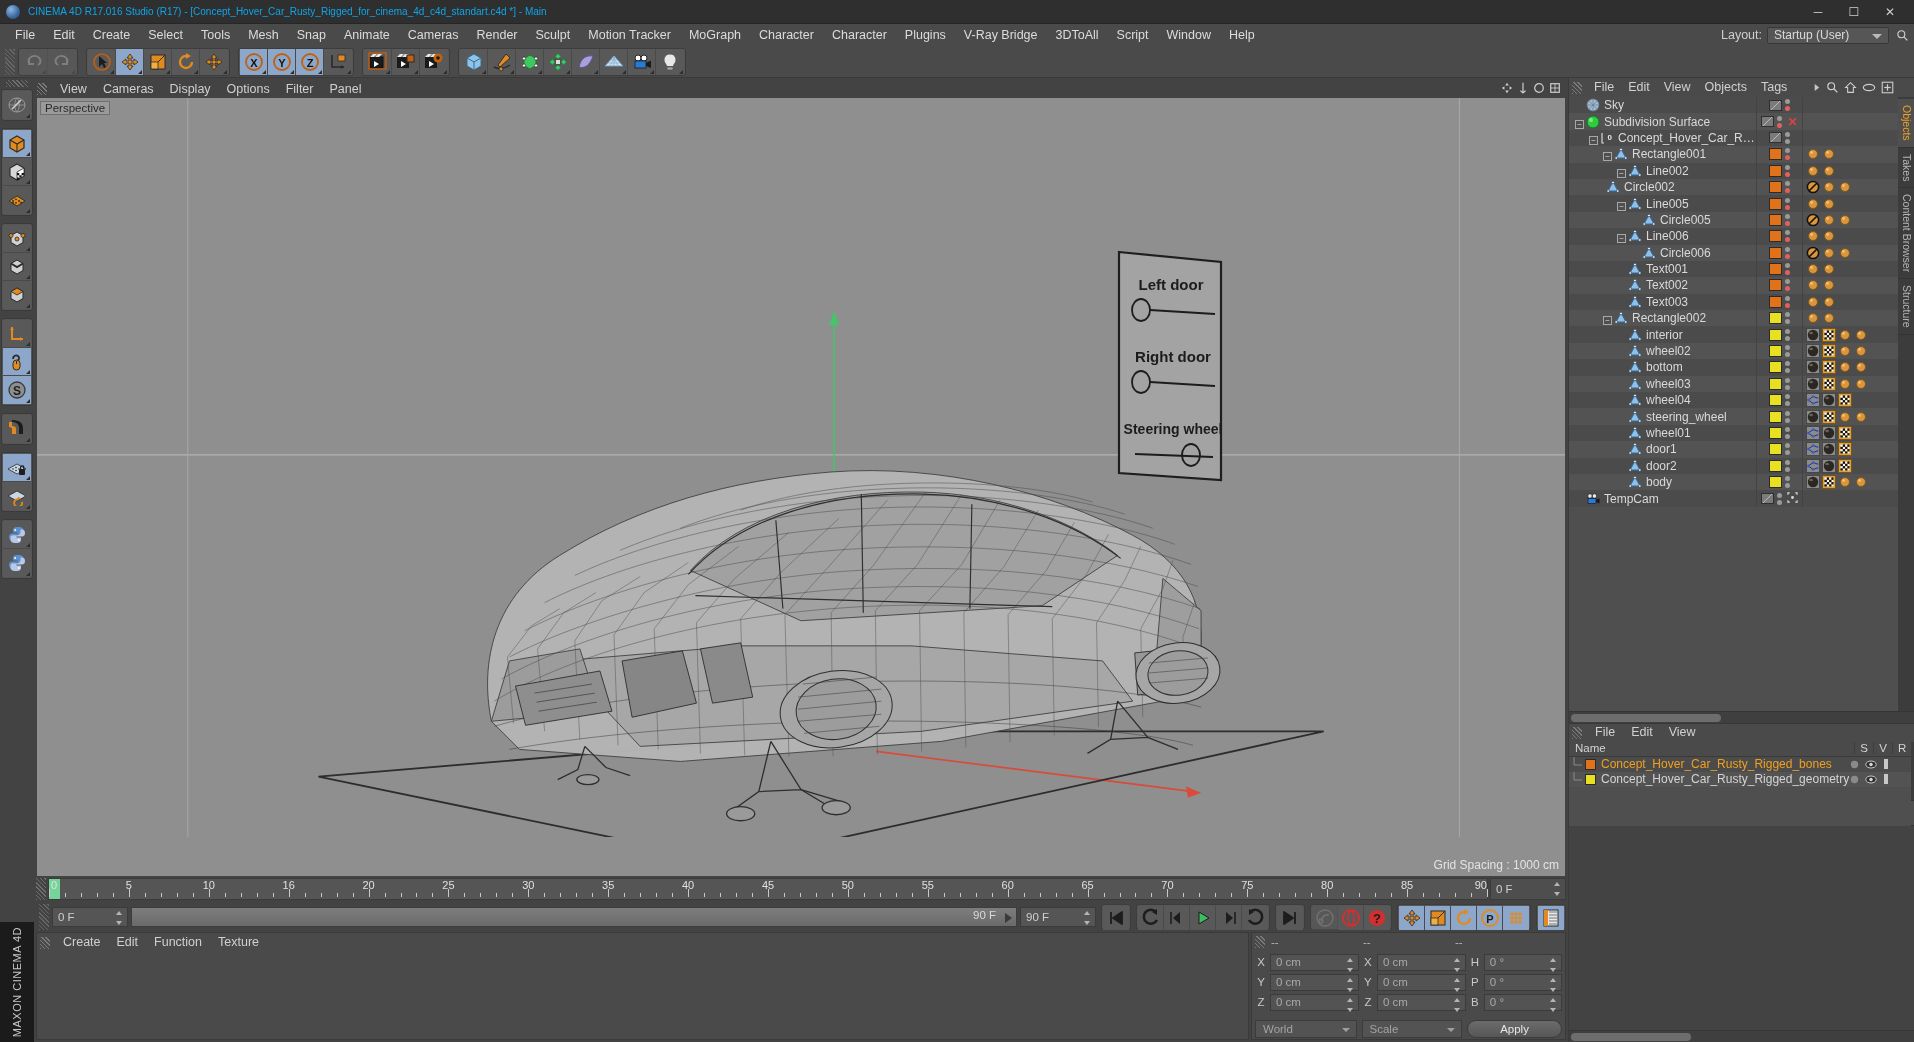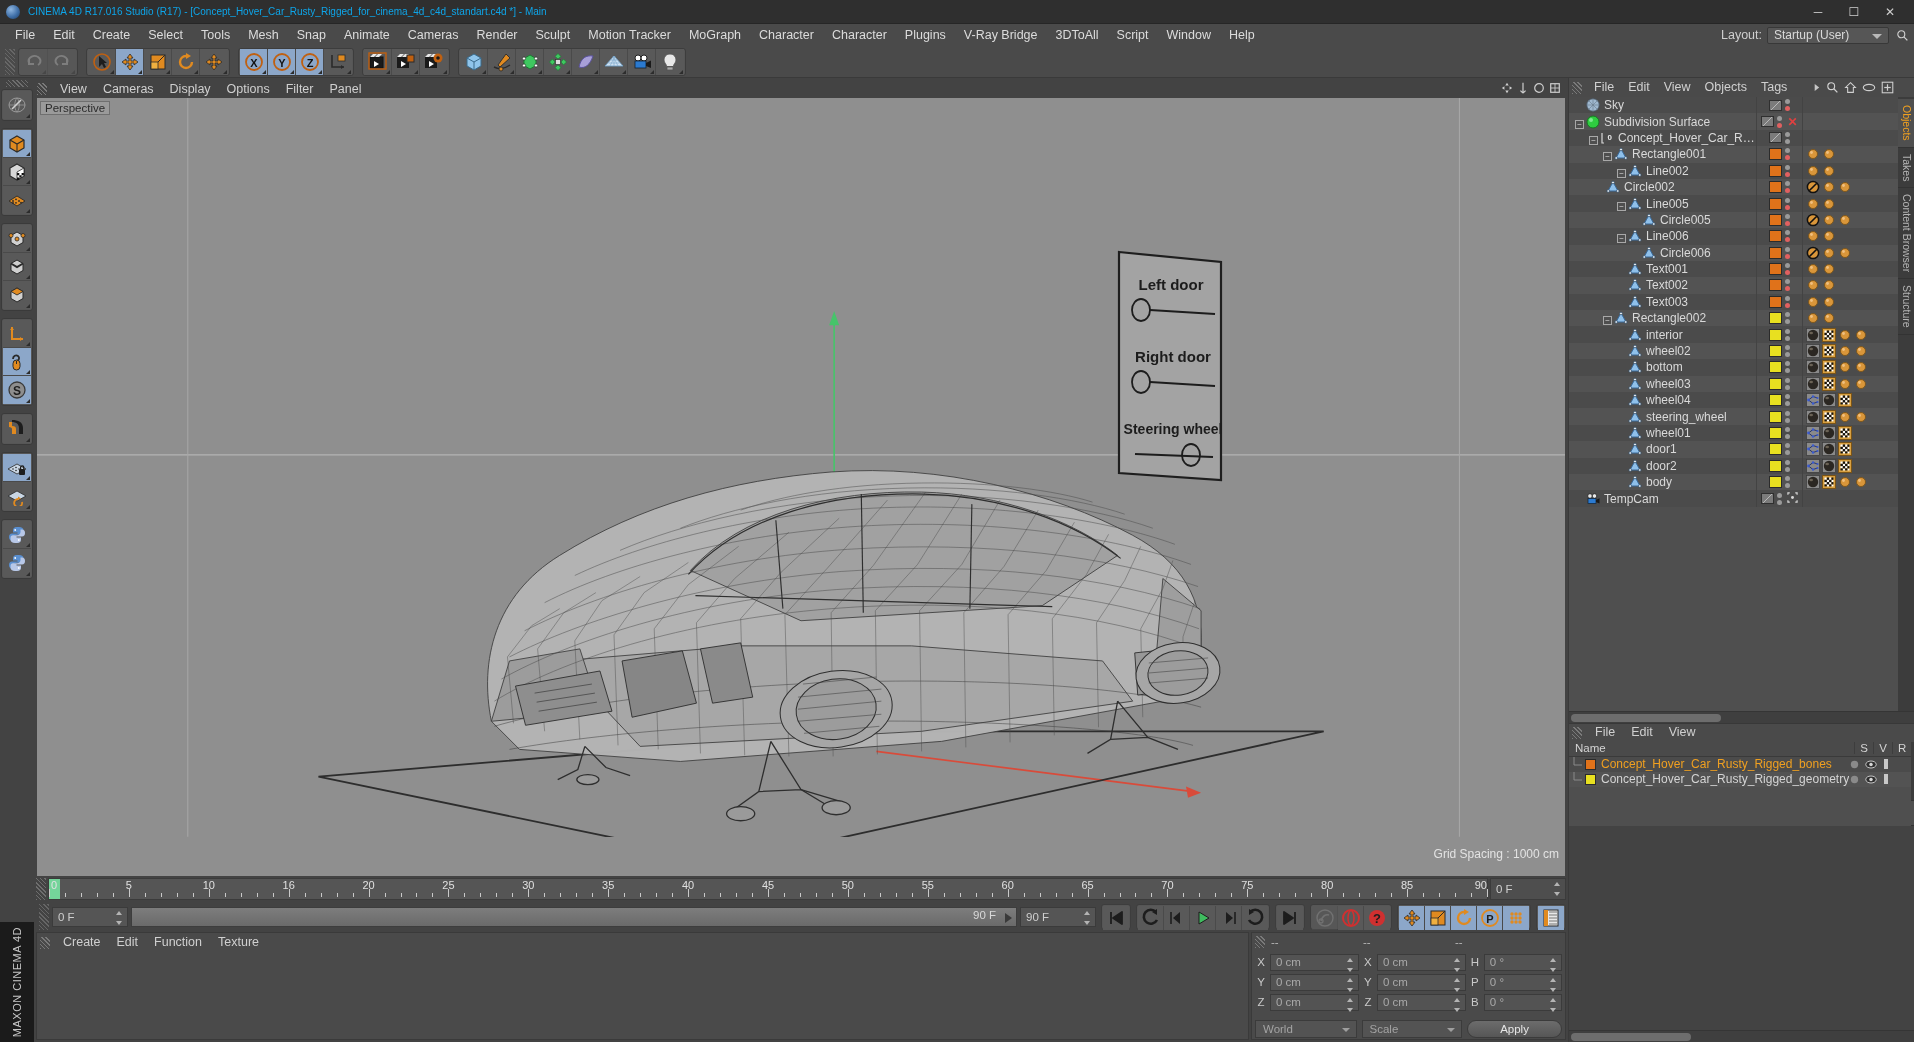--- a/index.html
+++ b/index.html
@@ -90,21 +90,21 @@
     background:#434343; padding:2px 3px 0 3px; }
   .vpmenu{ height:18px; display:flex; align-items:center; gap:0; flex:0 0 18px; position:relative; }
   .vpmenu .grip2{ width:10px;height:12px;
     background-image:repeating-linear-gradient(45deg,#7a7a7a 0 1px,transparent 1px 3px); margin-right:5px;}
   .vpmenu .mi{ padding:0 8px; font-size:12.5px; color:#d0d0d0; line-height:18px; }
   .vp-right-icons{ position:absolute; right:4px; top:2px; display:flex; gap:4px; align-items:center; }
   .vp{ flex:1 1 auto; position:relative; overflow:hidden; background:#8f8f8f; }
   .vp-label{ position:absolute; left:3px; top:3px; font-size:11.5px; color:#2b2b2b;
     background:#9a9a9a; border:1px solid #6f6f6f; padding:0 4px; z-index:6;}
   .vp-grid{ position:absolute; left:0;top:0;right:0;bottom:0; }
-  .gridspc{ position:absolute; right:6px; bottom:15px; font-size:12px; color:#e3e3e3; z-index:6;margin-top:28px;}
+  .gridspc{ position:absolute; right:6px; bottom:4px; font-size:12px; color:#e3e3e3; z-index:6;margin-top:28px;}
 
   
   .tlwrap{ flex:0 0 26px; display:flex; align-items:stretch; background:#434343; }
   .tlgrip{ width:10px;
     background-image:repeating-linear-gradient(45deg,#6e6e6e 0 1px,transparent 1px 3px); margin:2px 2px;}
   .tl{ flex:1 1 auto; background:#555; position:relative; border:1px solid #3b3b3b; margin:2px 0; }
   .tl .ticklbl{ position:absolute; top:0px; font-size:11px; color:#e0e0e0; transform:translateX(-50%); }
   .tl .tick{ position:absolute; bottom:2px; width:1px; background:#c9c9c9; }
   .tl .ph{ position:absolute; left:0; top:0; bottom:0; width:11px; background:#74d49a; }
   .tlfield{ flex:0 0 76px; margin:2px 2px; background:#4e4e4e; border:1px solid #3b3b3b;

